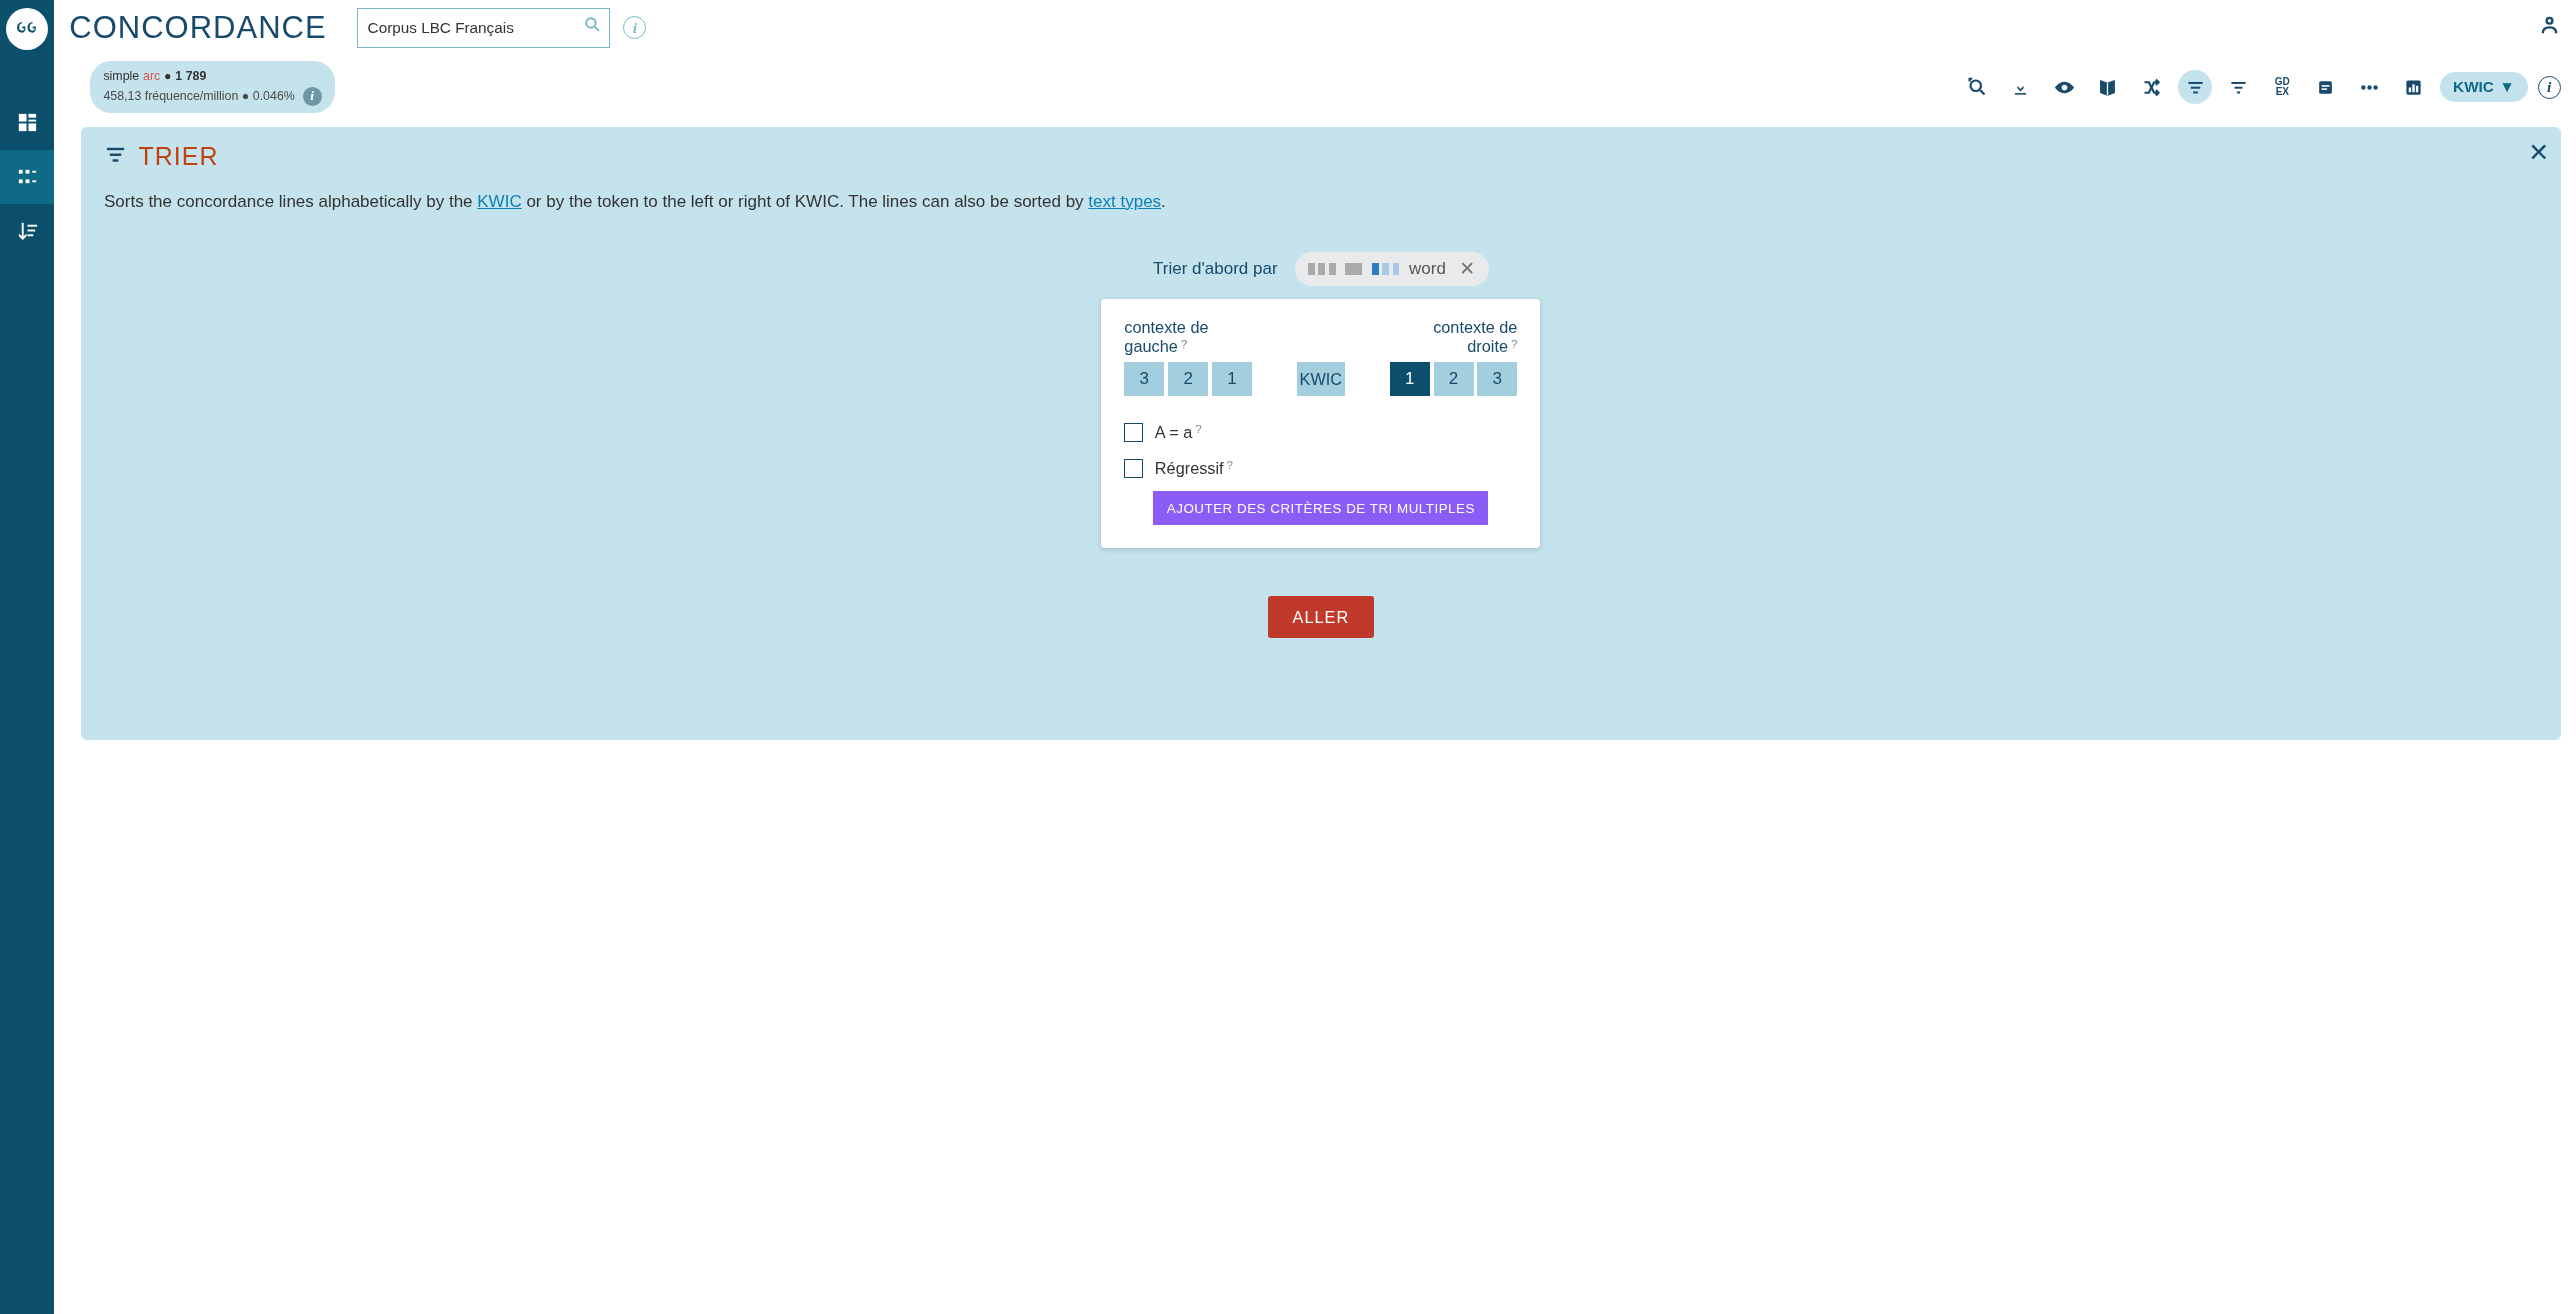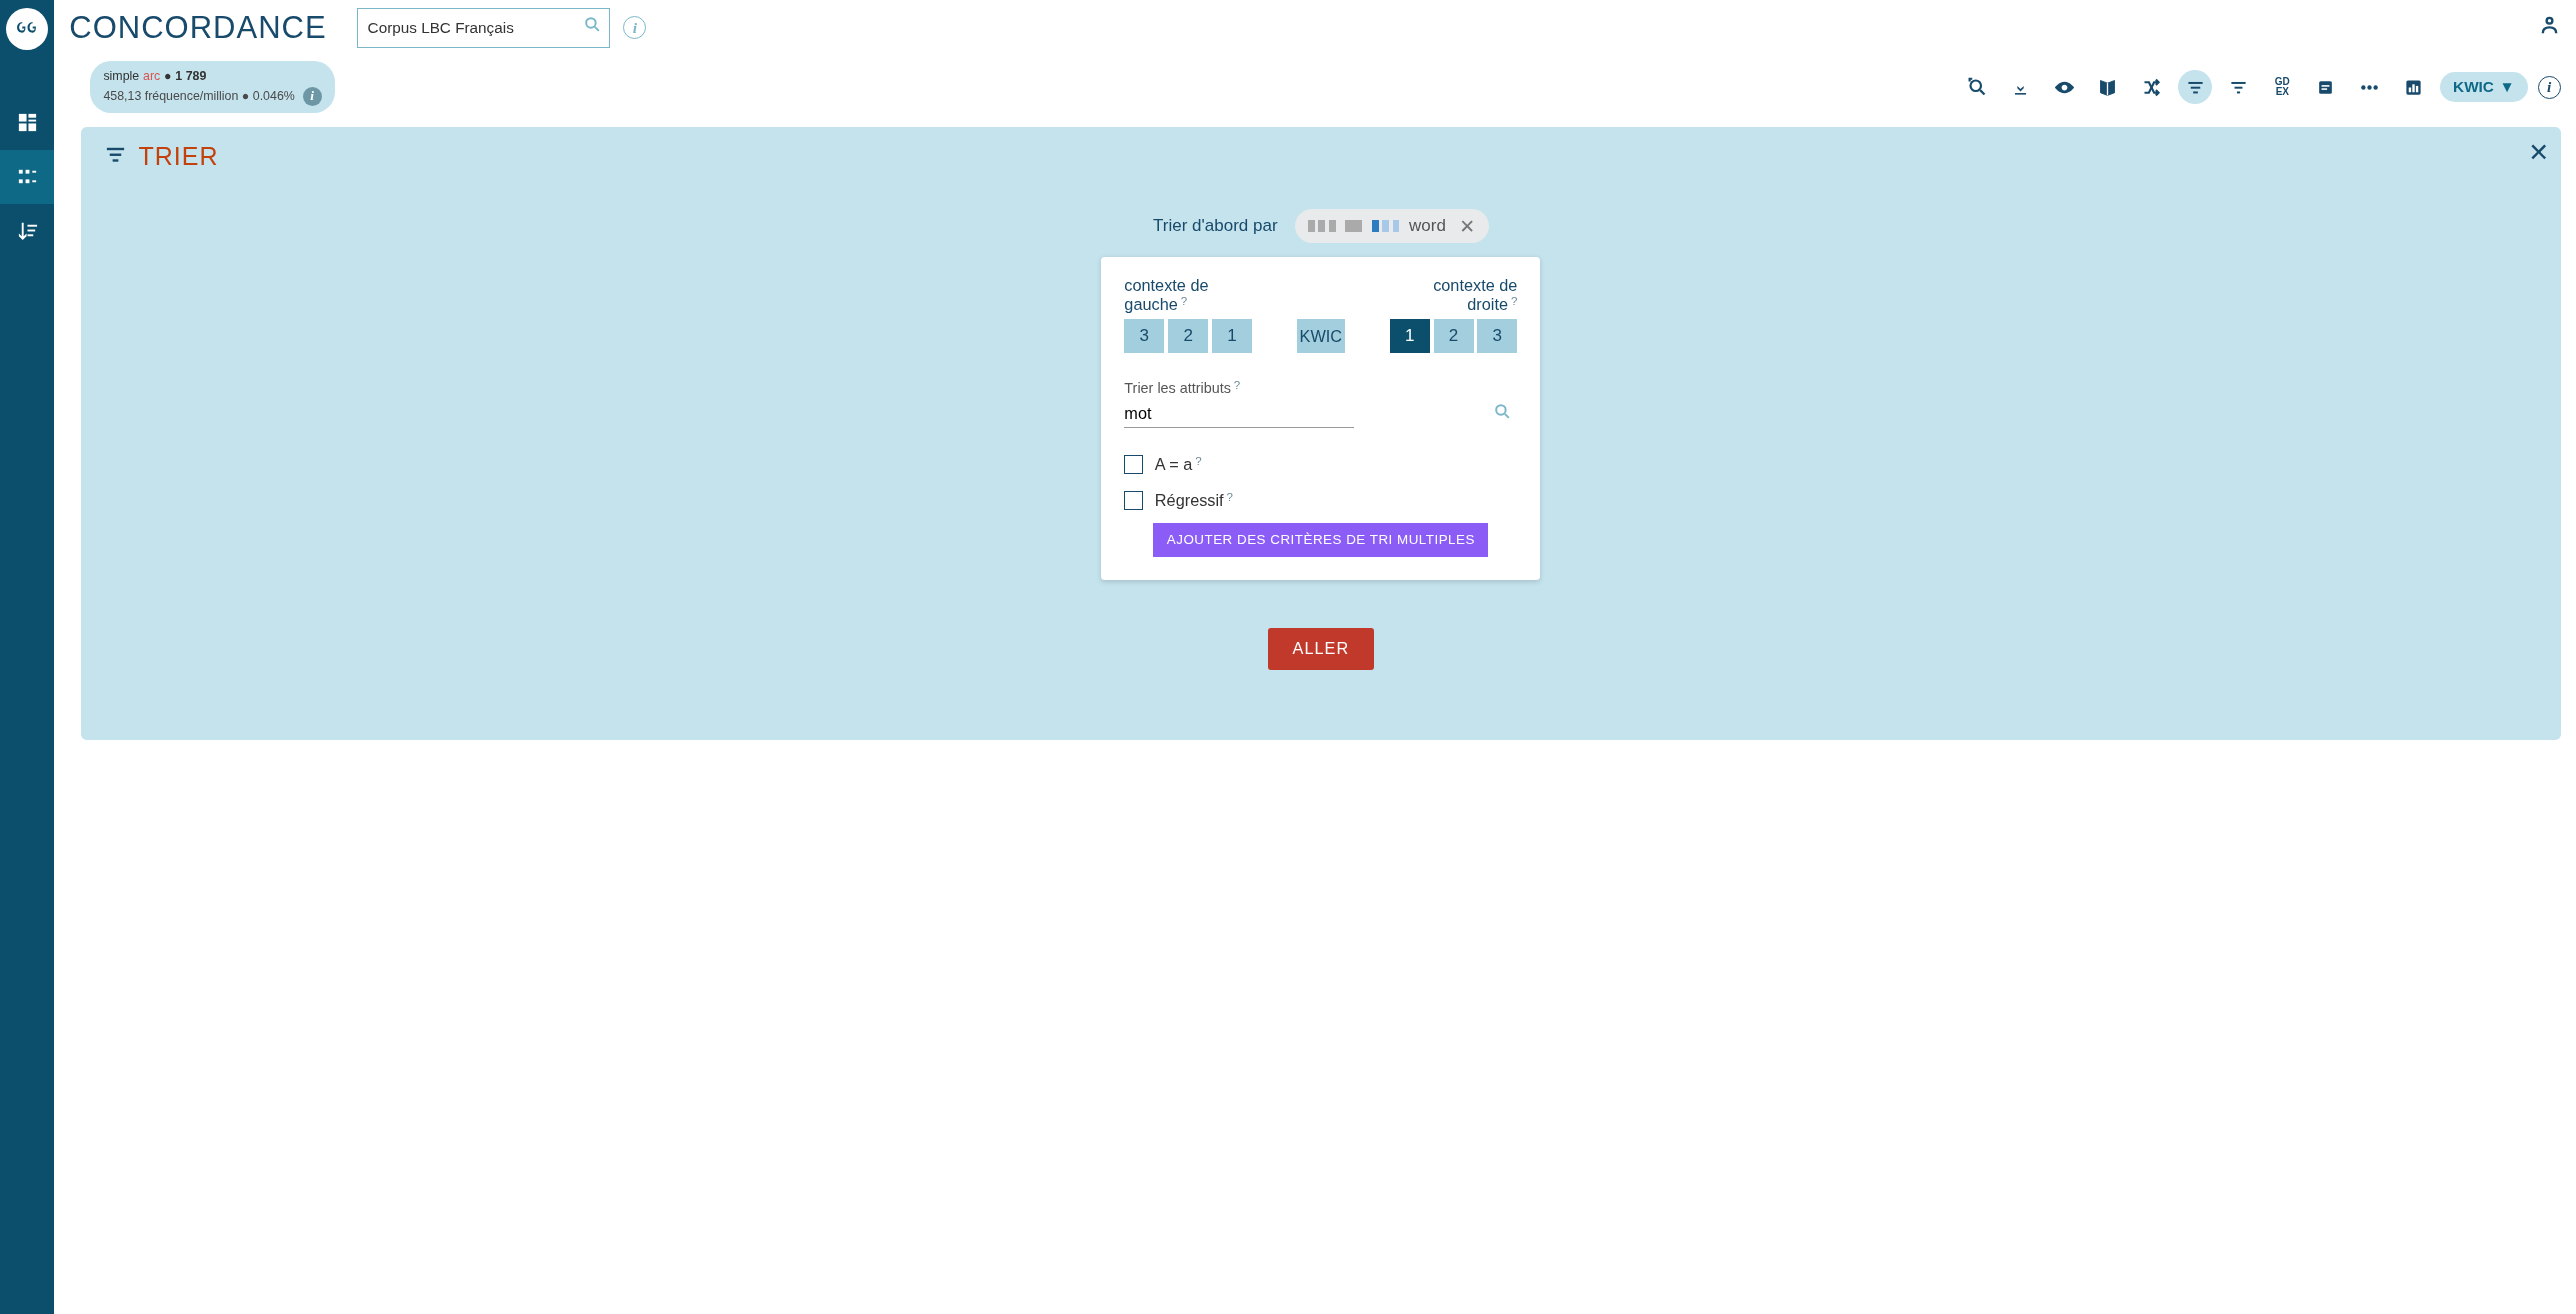--- a/index.html
+++ b/index.html
@@ -236,20 +236,23 @@
           <span class="sort-ic">
             <svg width="23" height="23" viewBox="0 0 24 24" fill="currentColor">
                 <rect x="3" y="5" width="18" height="2.5"></rect>
                 <rect x="6" y="11" width="12" height="2.5"></rect>
                 <rect x="9" y="17" width="6" height="2.5"></rect>
               </svg>
           </span>
           <span class="panel-title">TRIER</span>
         </div>
         <span class="close-x">✕</span>
+        <div class="desc">
+          <span>Sorts the concordance lines alphabetically by the </span><a href="#">KWIC</a><span> or by the token to the left or right of KWIC. The lines can also be sorted by </span><a href="#">text types</a><span>.</span>
+        </div>
 
         <div class="sort-row">
           <span class="sort-label">Trier d'abord par</span>
           <div class="chip">
             <span class="seg">
                 <span class="sq"></span>
                 <span class="sq"></span>
                 <span class="sq"></span>
               </span>
             <span class="seg">
@@ -279,32 +282,20 @@
             <div class="ctx-col">
               <div class="ctx-label right"><span>contexte de droite</span><span class="sup">?</span></div>
               <div class="btn-row right">
                 <div class="num-btn sel">1</div>
                 <div class="num-btn">2</div>
                 <div class="num-btn">3</div>
               </div>
             </div>
           </div>
 
-          <div class="attr-block">
-            <div class="attr-label"><span>Trier les attributs</span><span class="sup">?</span></div>
-            <div class="attr-input">
-              <input type="text" value="mot" style="">
-              <span class="search-ic2">
-                <svg width="19" height="19" viewBox="0 0 24 24" fill="none" stroke="currentColor" stroke-width="2.5">
-                    <circle cx="10" cy="10" r="6"></circle>
-                    <line x1="15" y1="15" x2="20" y2="20"></line>
-                  </svg>
-              </span>
-            </div>
-          </div>
 
           <div class="check-row">
             <input type="checkbox" style="">
             <span><span>A = a</span><span class="sup">?</span></span>
           </div>
           <div class="check-row" style="margin-top:17px;">
             <input type="checkbox" style="">
             <span><span>Régressif</span><span class="sup">?</span></span>
           </div>
 

